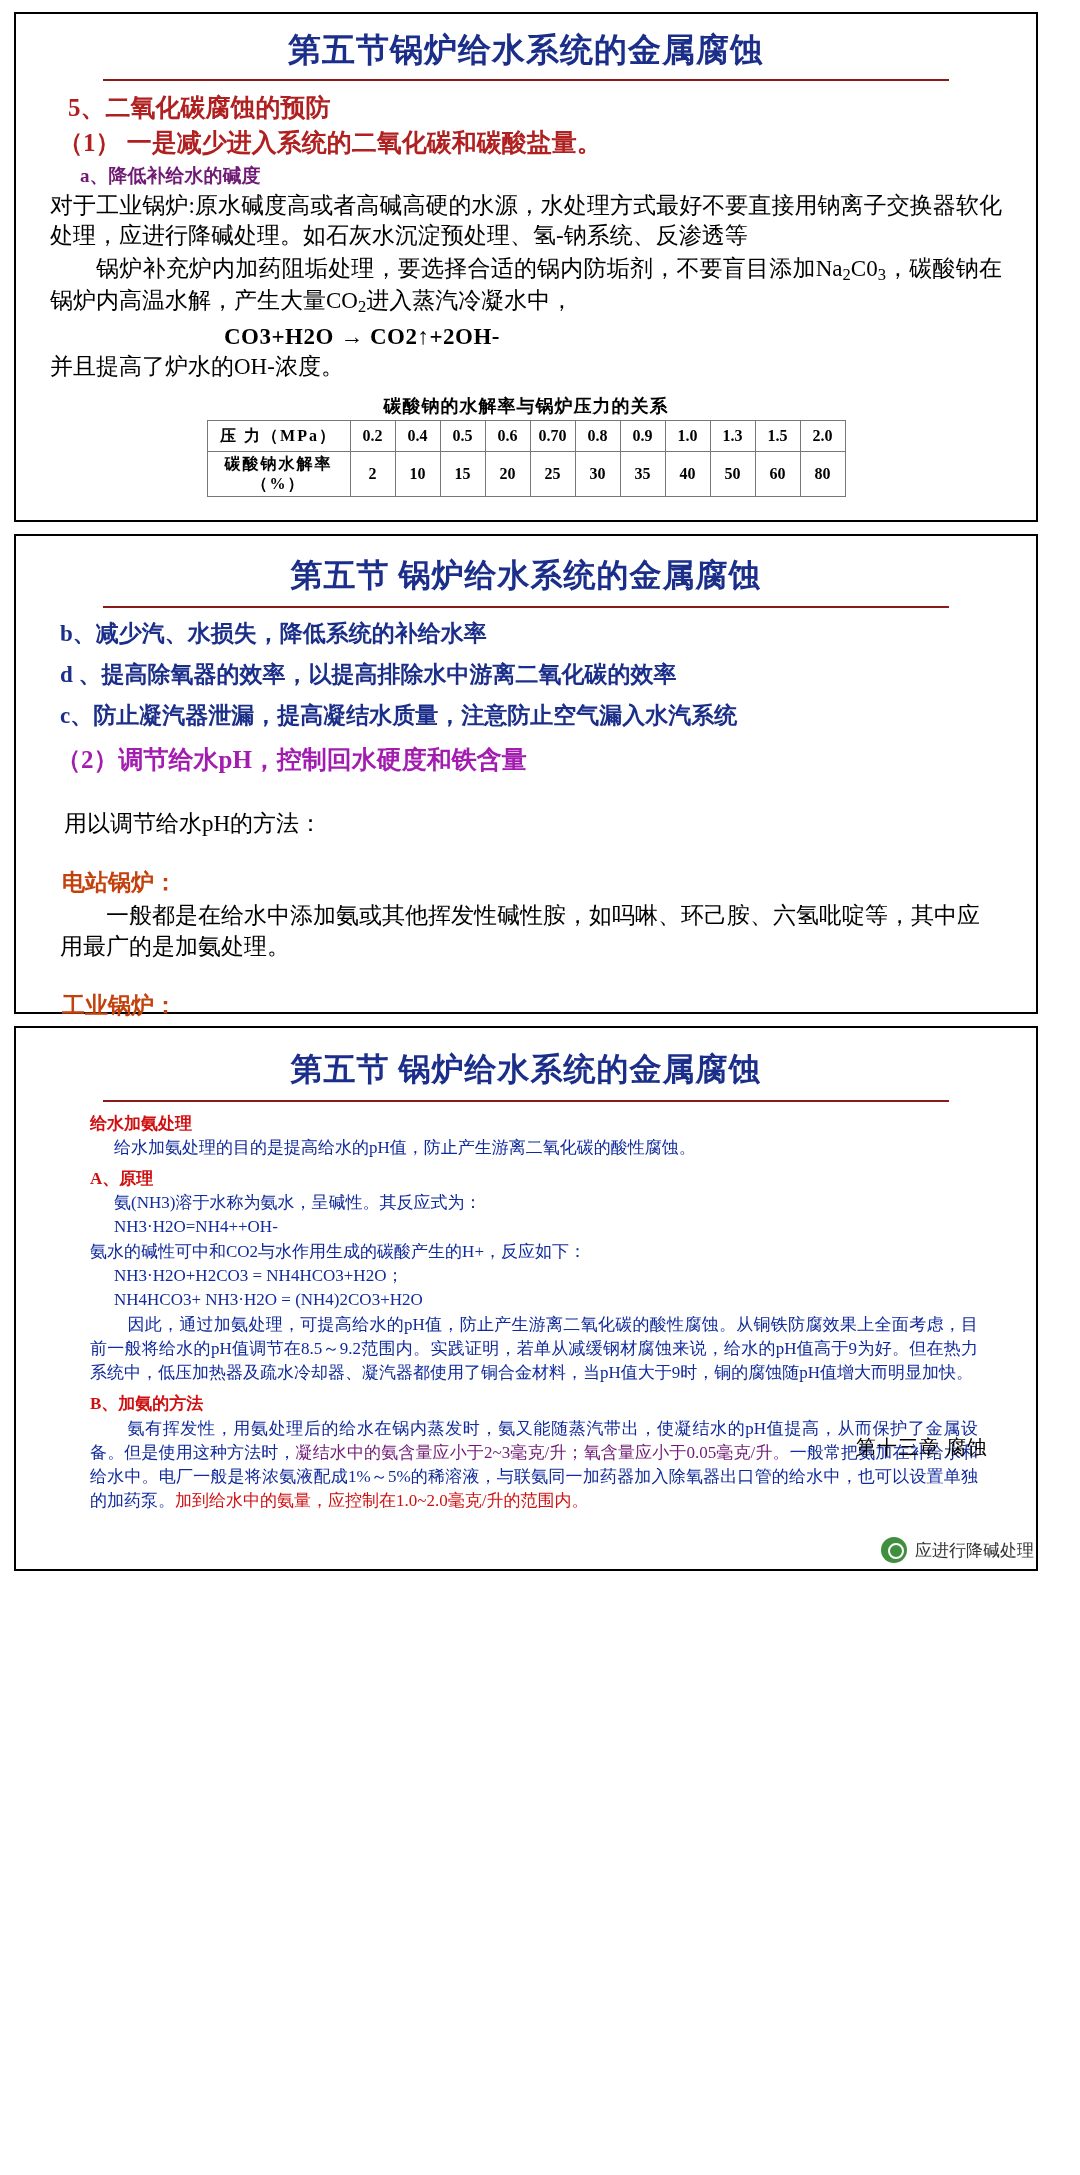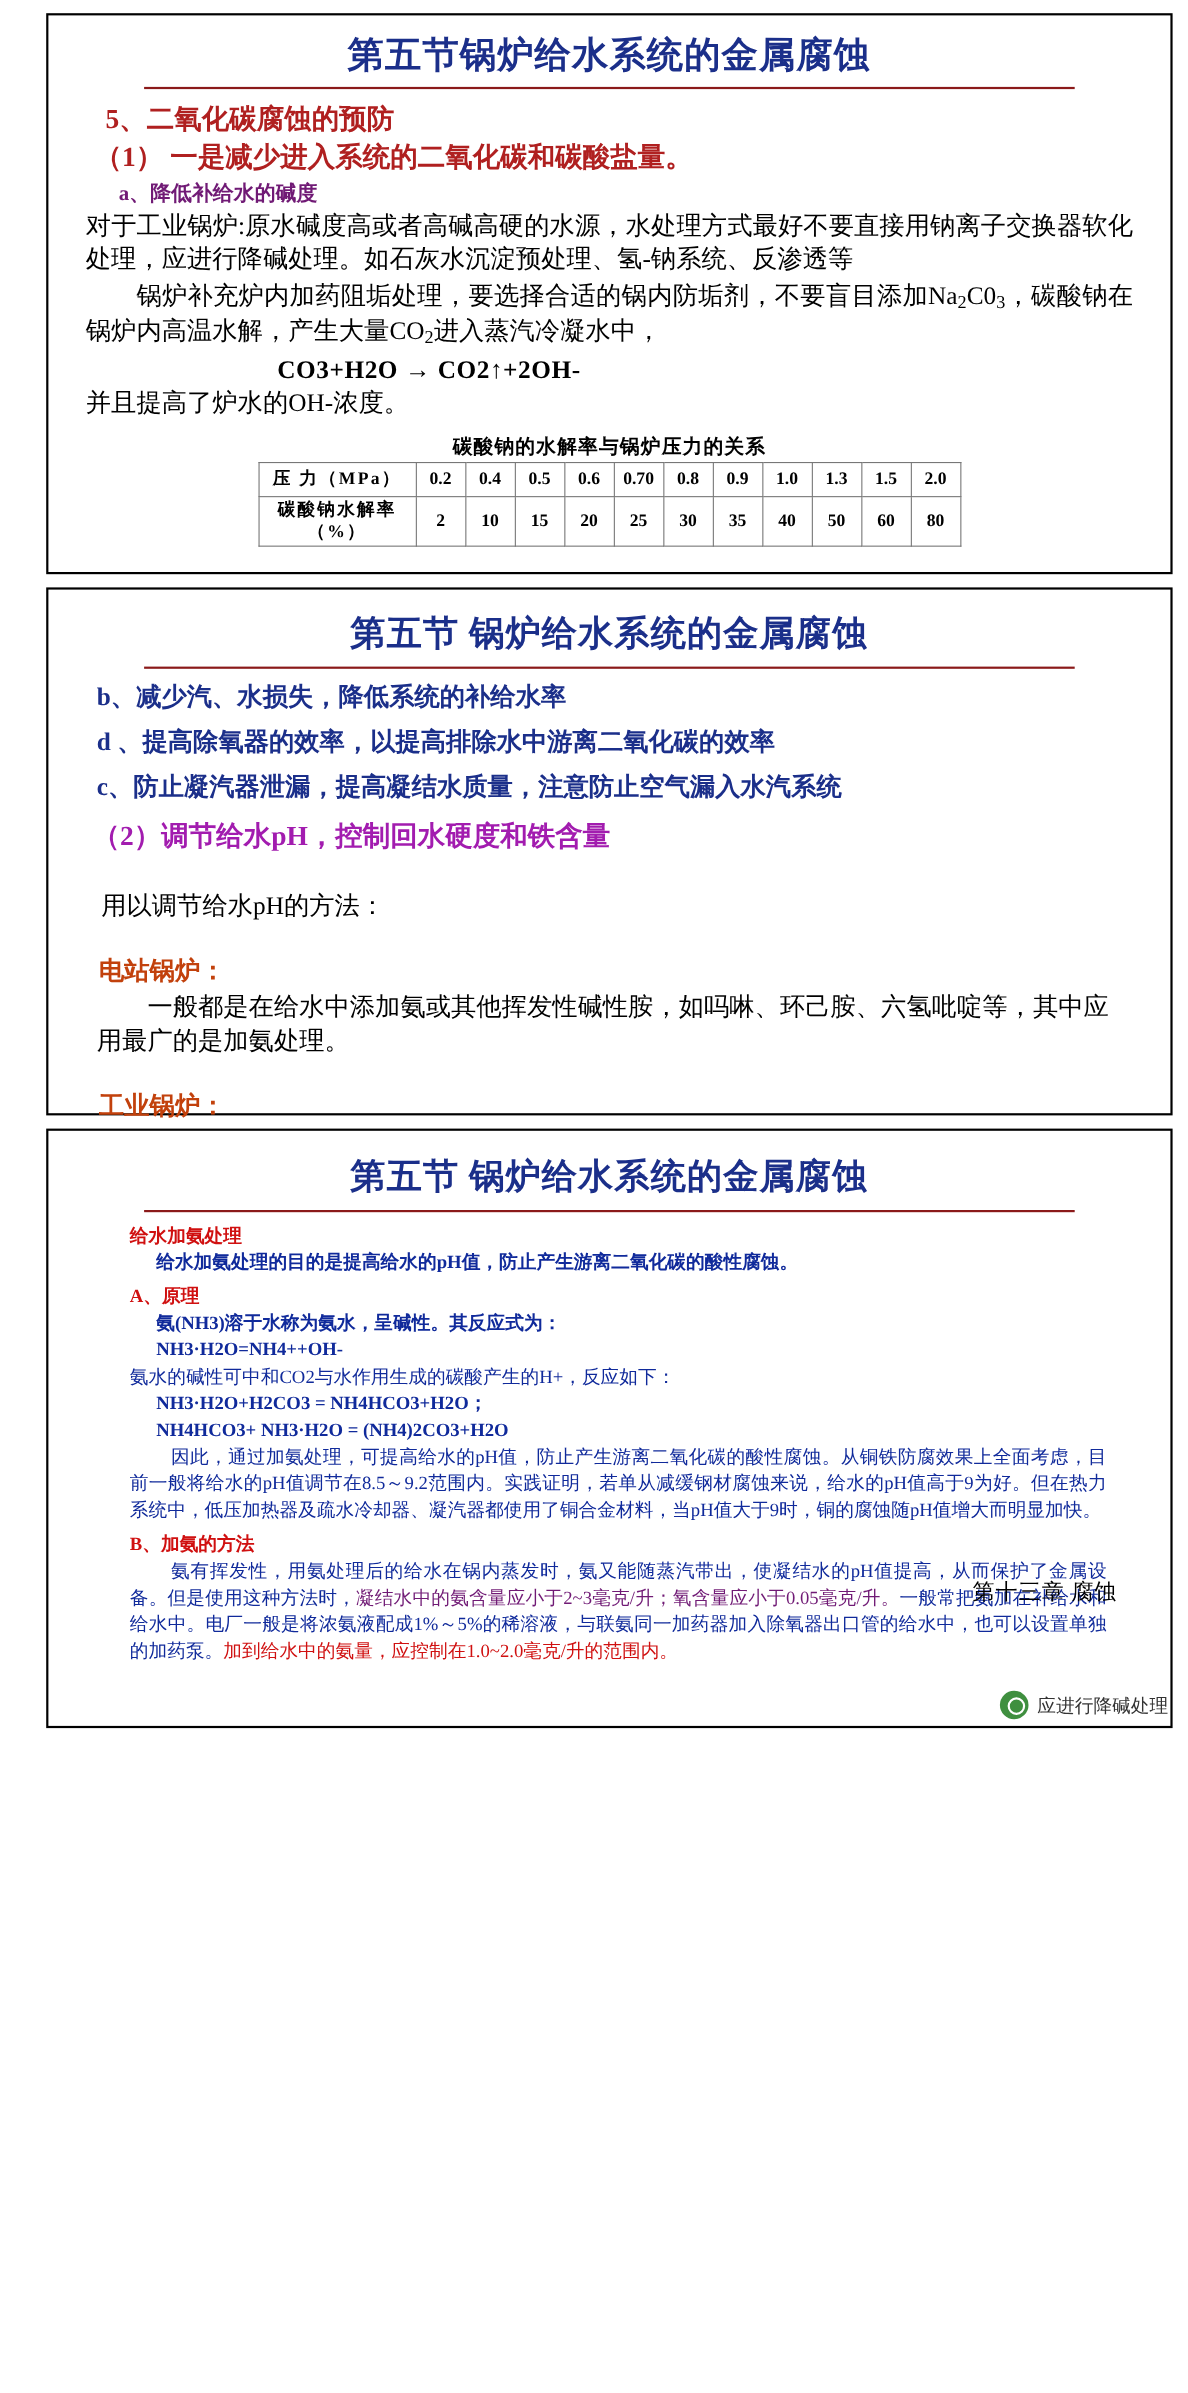--- a/index.html
+++ b/index.html
@@ -9,21 +9,20 @@
   }
   body {
     width: 1080px;
     font-family: "Liberation Serif", "DejaVu Serif", serif;
     color: #000;
   }
   .page {
     width: 1052px;
     background: #ffffff;
     position: relative;
-    margin-left: 28px;
   }
   .slide {
     border: 2px solid #000;
     margin: 12px 14px;
     background: #ffffff;
     box-sizing: border-box;
     position: relative;
   }
   
   .s1 { height: 510px; padding: 14px 18px 0 18px; }
@@ -154,21 +153,21 @@
     font-weight: bold;
     font-size: 17px;
     margin: 8px 0 0 56px;
   }
   .s3-txt {
     font-size: 17px;
     line-height: 1.38;
     margin: 1px 40px 0 80px;
     text-align: justify;
   }
-  .s3-txt.blue { color: #102a9b; font-weight: bold; }
+  .s3-txt.blue { color: #102a9b; }
   .s3-txt.tight { margin-top: 0; }
   .s3-blk {
     font-size: 17px;
     line-height: 1.4;
     margin: 2px 40px 0 56px;
     text-align: justify;
   }
   .s3-blk .ind { text-indent: 2.2em; display: block; }
   .orange { color: #701a75; }
   .red { color: #d01010; }

